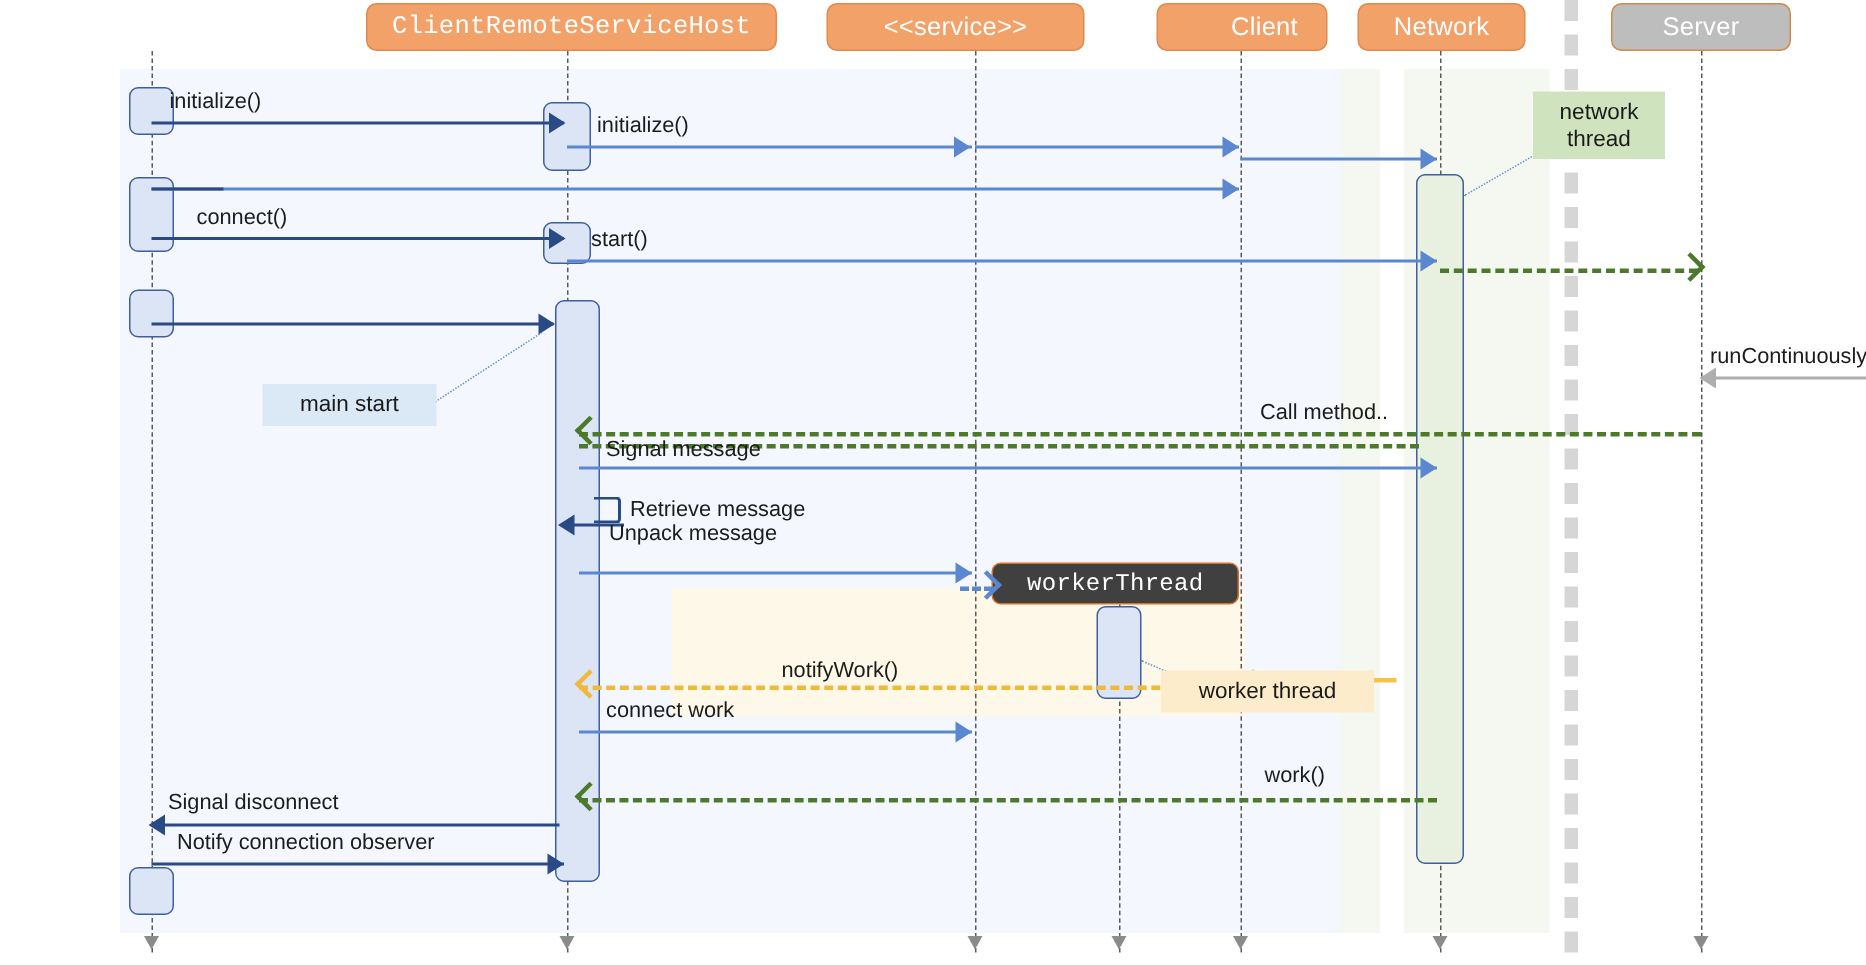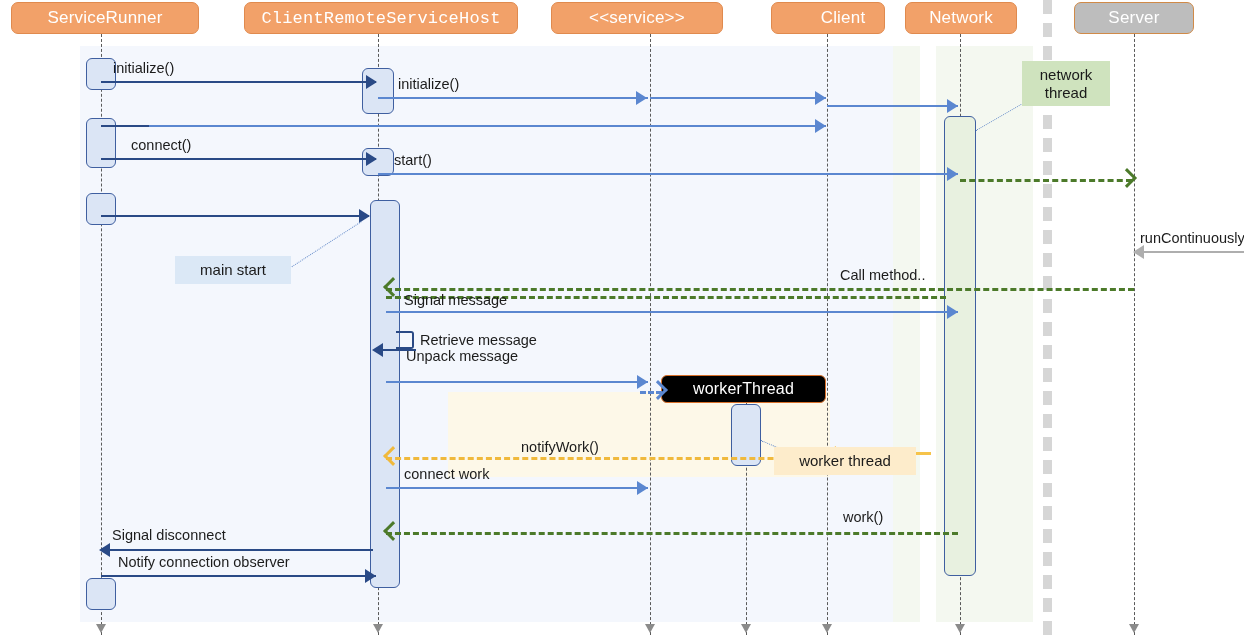--- a/index.html
+++ b/index.html
@@ -12,21 +12,21 @@
   .band-green{background:#f4f8f0;}
   .band-yellow{background:#fdf8e8;}
   .band-white{background:#ffffff;}
 
   
   .phead{position:absolute;box-sizing:border-box;height:32px;border-radius:7px;
          display:flex;align-items:center;justify-content:center;
          color:#ffffff;font-size:17px;letter-spacing:.2px;white-space:nowrap;}
   .phead.orange{background:#f2a169;border:1.6px solid #e08a4e;}
   .phead.grey{background:#bdbdbd;border:1.6px solid #d08a48;}
-  .phead.worker{background:#000000;border:1.8px solid #d9702a;height:28px;border-radius:6px;font-size:16px;}
+  .phead.worker{background:#404040;border:1.8px solid #d9702a;height:28px;border-radius:6px;font-size:16px;font-family:Liberation Mono, monospace;}
 
   
   .lifeline{position:absolute;width:0;border-left:1.4px dashed #5a5a5a;}
   .divider{position:absolute;width:9px;border-left:9px dashed #cfcfcf;opacity:.9;}
   .divider i{display:block;width:9px;background:#d2d2d2;height:14px;margin-bottom:9px;}
 
   
   .act{position:absolute;box-sizing:border-box;border-radius:6px;}
   .act.blue{background:#dbe5f5;border:1.4px solid #3f5fa0;}
   .act.greenact{background:#e8f1e0;border:1.4px solid #3f5fa0;}
@@ -65,23 +65,20 @@
 <body>
 
 <div id="stage">
 
   <div class="band band-blue" style="left:80px;top:46px;width:840px;height:576px;"></div>
   <div class="band band-green" style="left:893px;top:46px;width:140px;height:576px;"></div>
   <div class="band band-white" style="left:920px;top:46px;width:16px;height:576px;background:#ffffff;"></div>
   <div class="band band-green" style="left:893px;top:46px;width:27px;height:576px;"></div>
   <div class="band band-yellow" style="left:448px;top:392px;width:382px;height:85px;"></div>
 
-  <div class="phead orange" style="left:11px;top:2px;width:188px;">
-    <span>ServiceRunner</span>
-  </div>
   <div class="phead orange" style="left:244px;top:2px;width:274px;font-family:Liberation Mono, monospace;">
     <span>ClientRemoteServiceHost</span>
   </div>
   <div class="phead orange" style="left:551px;top:2px;width:172px;">
     <span>&lt;&lt;service&gt;&gt;</span>
   </div>
   <div class="phead orange" style="left:771px;top:2px;width:114px;padding-left:30px;">
     <span>Client</span>
   </div>
   <div class="phead orange" style="left:905px;top:2px;width:112px;">

